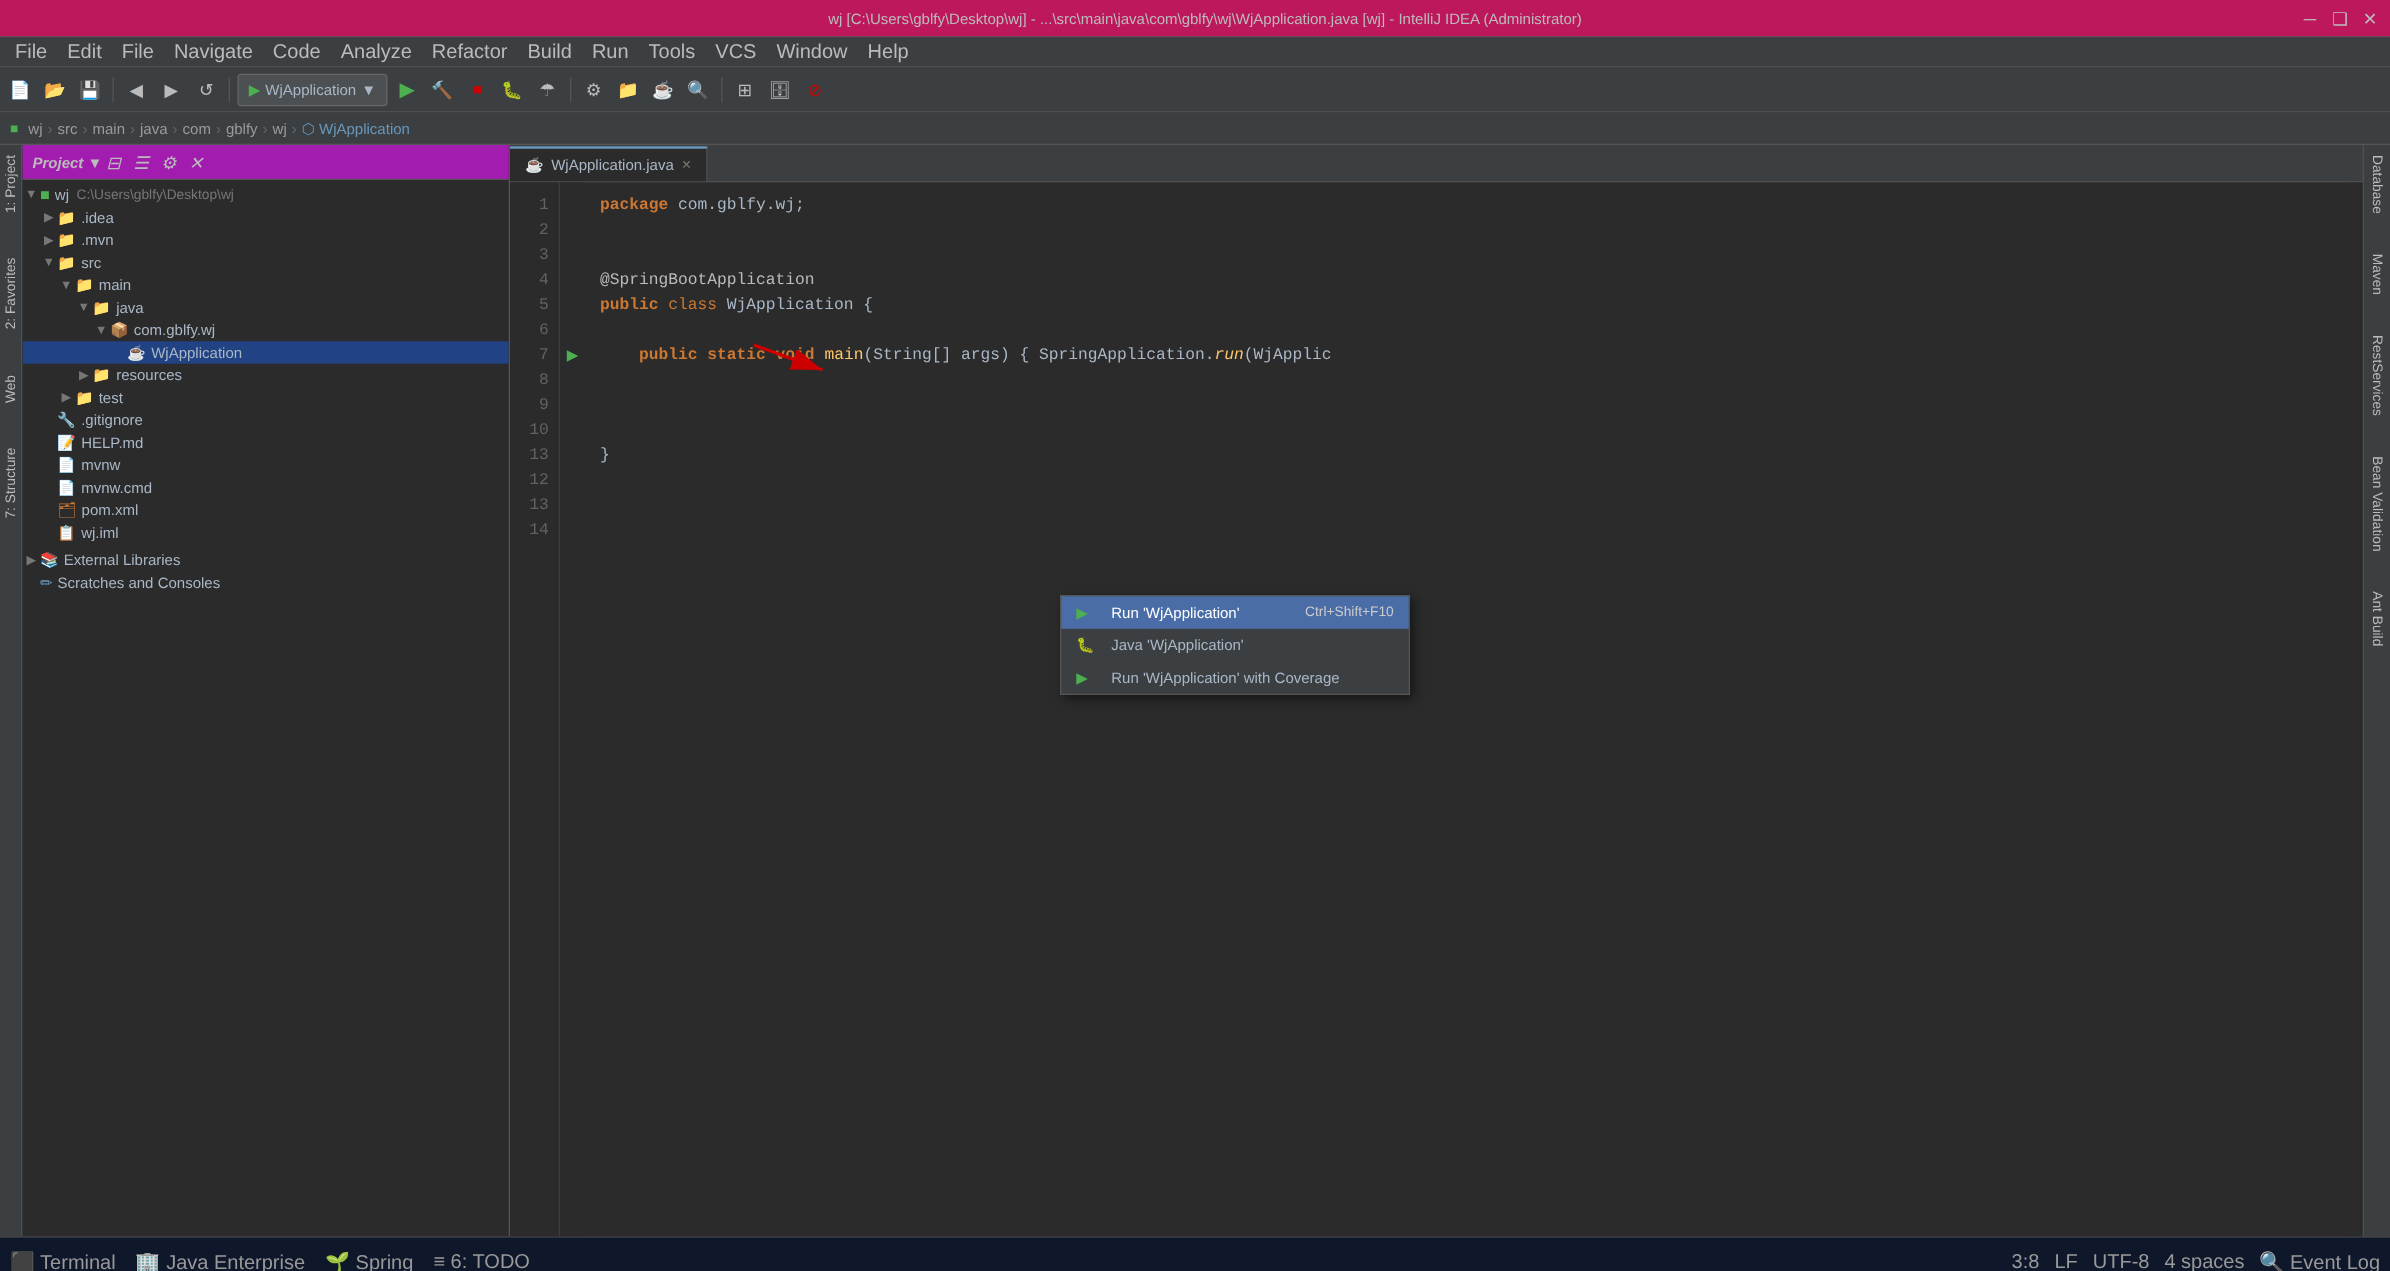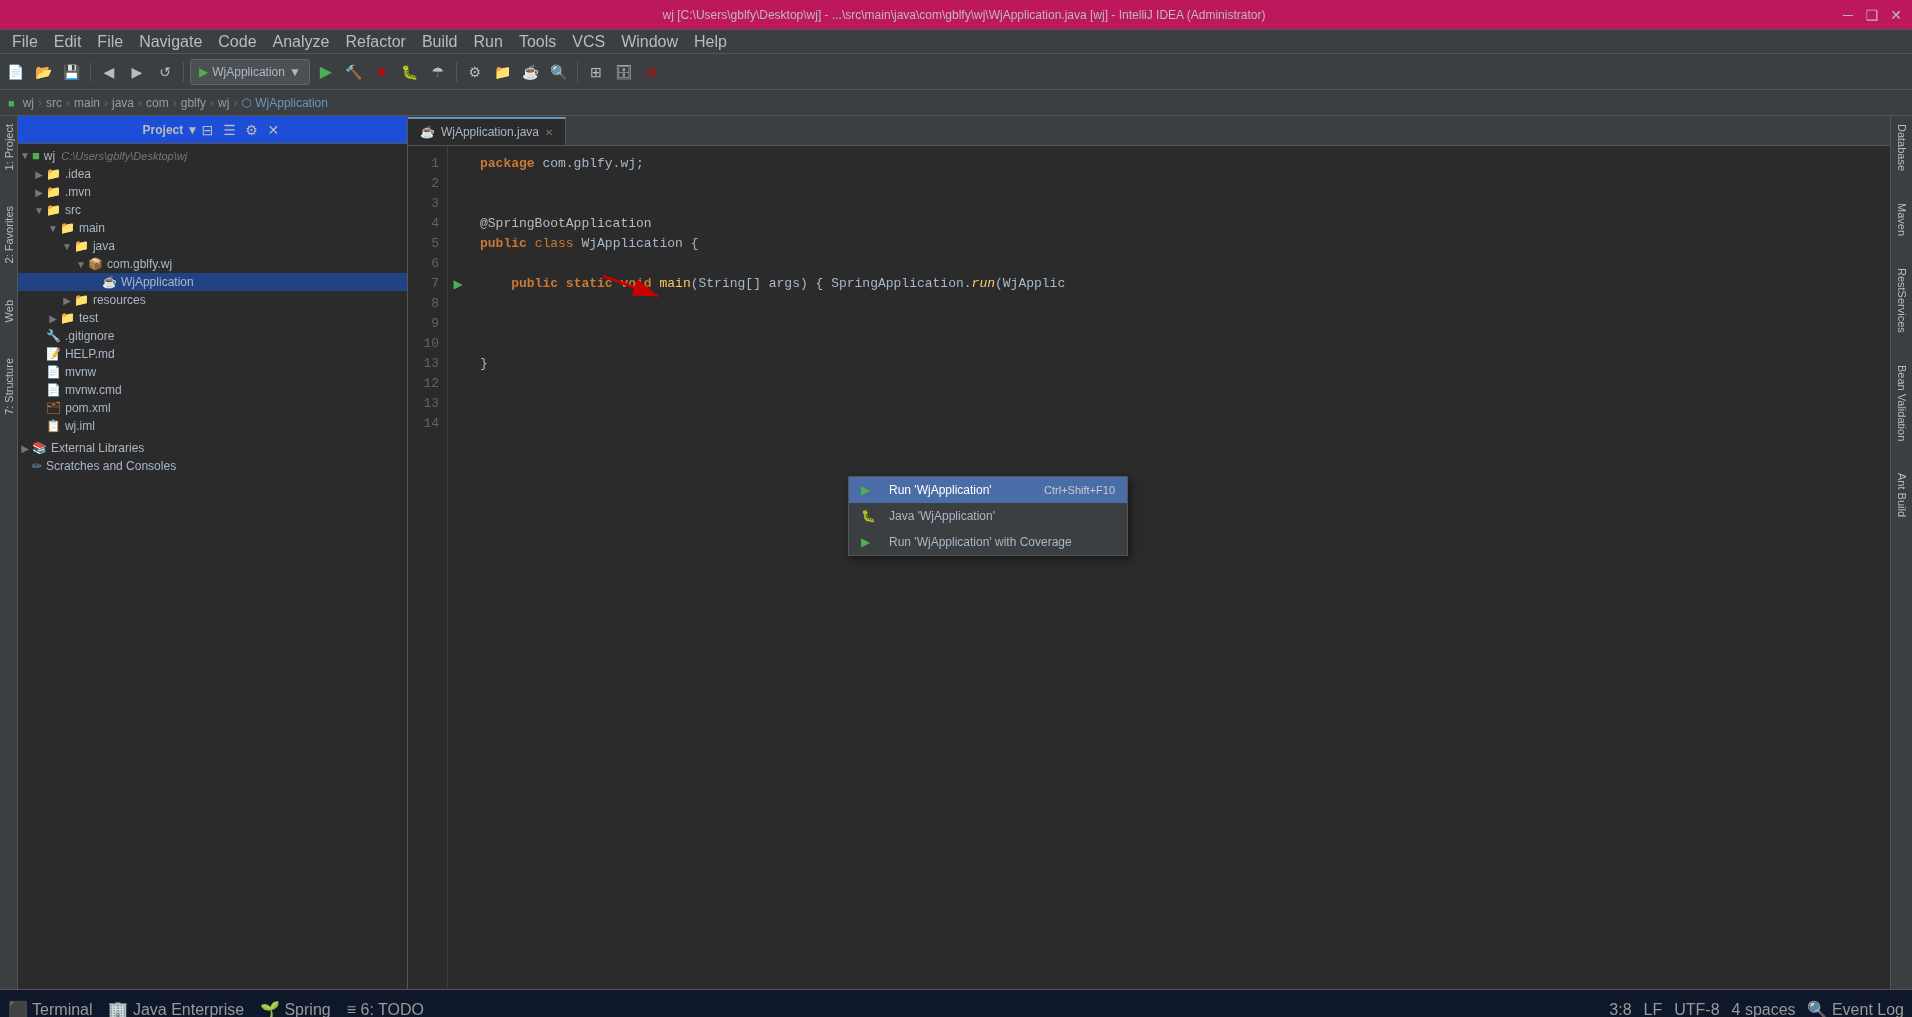--- a/index.html
+++ b/index.html
@@ -29,31 +29,31 @@
 
     
     #main { display: flex; height: calc(1017px - 30px - 24px - 36px - 26px - 28px); }
 
     
     #left-tabs { width: 18px; background: #3c3f41; display: flex; flex-direction: column; align-items: center; border-right: 1px solid #555; }
     .side-tab { writing-mode: vertical-rl; transform: rotate(180deg); padding: 8px 2px; cursor: pointer; color: #bbb; font-size: 11px; white-space: nowrap; }
 
     
     #project-panel { width: 390px; background: #2b2b2b; border-right: 1px solid #555; display: flex; flex-direction: column; }
-    #project-header { background: #1d4ed8; height: 28px; display: flex; align-items: center; justify-content: center; padding: 0 8px; border-bottom: 1px solid #555; }
+    #project-header { background: #a21caf; height: 28px; display: flex; align-items: center; justify-content: flex-start; padding: 0 8px; border-bottom: 1px solid #555; font-style: italic; }
     #project-header .panel-title { font-size: 12px; color: #bbb; font-weight: bold; }
     #project-header .panel-icons { display: flex; gap: 4px; }
     #project-header .panel-icon { cursor: pointer; color: #bbb; font-size: 14px; width: 18px; height: 18px; display: flex; align-items: center; justify-content: center; }
 
     
     #file-tree { flex: 1; overflow-y: auto; padding: 2px 0; font-size: 12px; }
     .tree-item { display: flex; align-items: center; padding: 2px 0; cursor: pointer; }
     .tree-item.selected { background: #214283; }
     .tree-item .label { color: #a9b7c6; }
-    .tree-item .path { color: #777; margin-left: 6px; font-size: 11px; font-style: italic; }
+    .tree-item .path { color: #777; margin-left: 6px; font-size: 11px; }
     .tree-arrow { width: 14px; text-align: center; color: #777; font-size: 10px; }
 
     
     #editor-area { flex: 1; display: flex; flex-direction: column; background: #2b2b2b; }
     #editor-tabs { background: #3c3f41; height: 30px; display: flex; align-items: flex-end; border-bottom: 1px solid #555; }
     .editor-tab { padding: 4px 12px; font-size: 12px; cursor: pointer; color: #bbb; border-right: 1px solid #555; display: flex; align-items: center; gap: 6px; height: 28px; }
     .editor-tab.active { background: #2b2b2b; color: #a9b7c6; border-top: 2px solid #6897bb; }
     .editor-tab .close-btn { color: #777; font-size: 10px; cursor: pointer; }
     .editor-tab .file-icon { color: #6897bb; font-size: 12px; }
 

